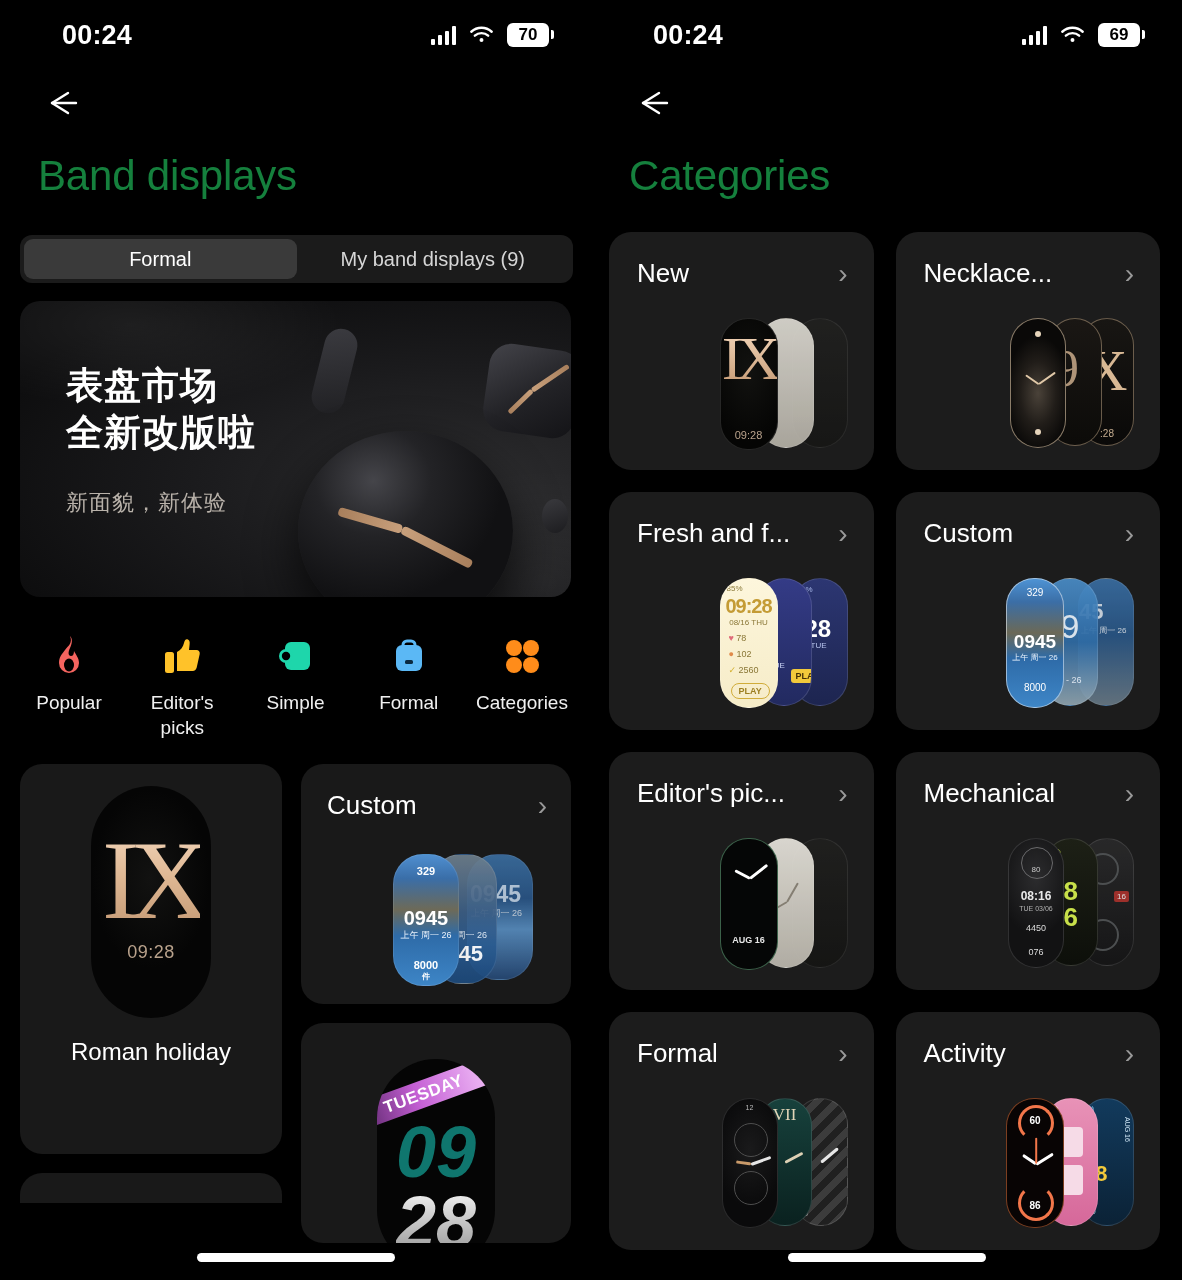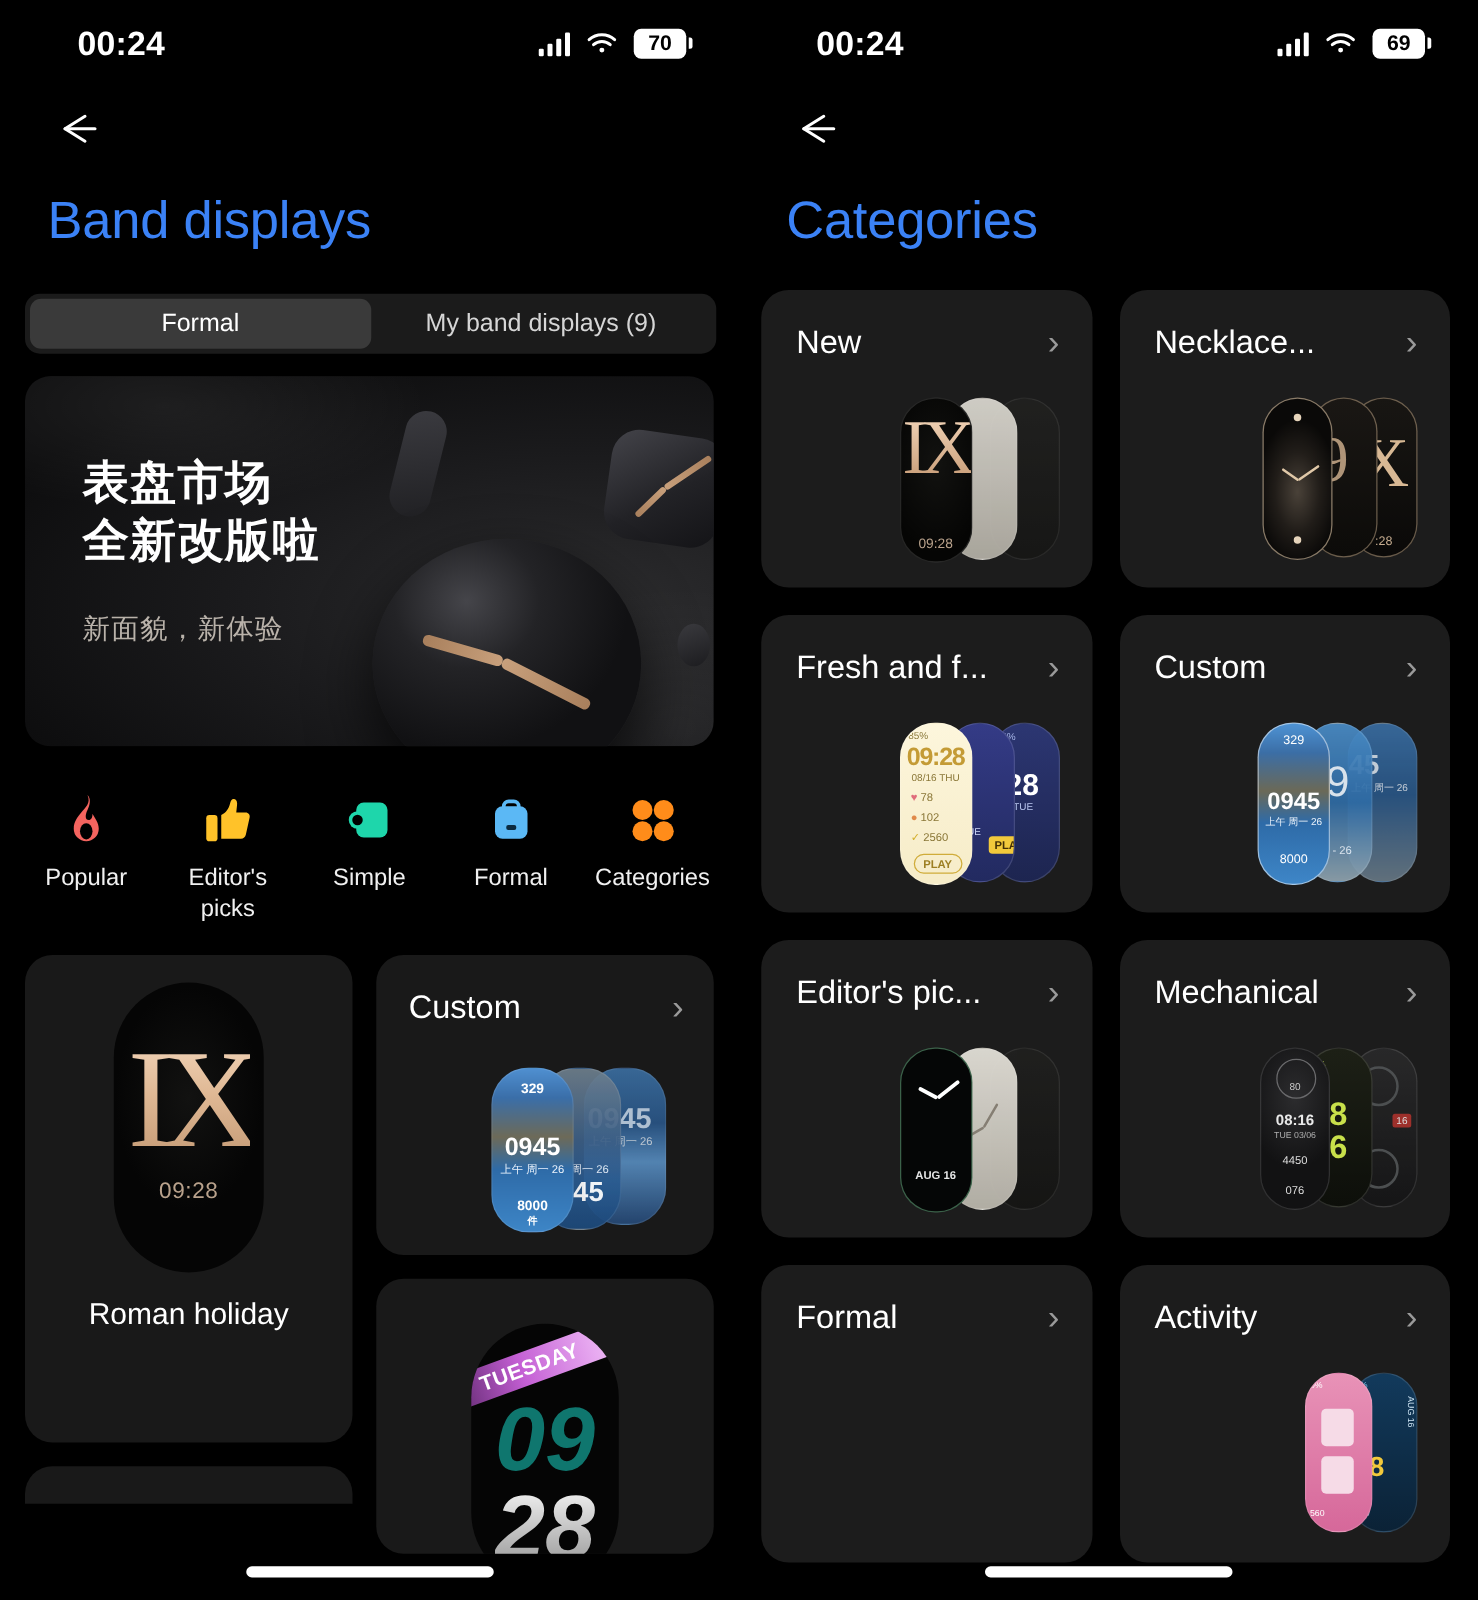--- a/index.html
+++ b/index.html
@@ -34,21 +34,21 @@
   }
   .batt::after {
     content: ""; position: absolute; right: -5px; top: 7px;
     width: 3.5px; height: 9px; background: #fff; border-radius: 0 2px 2px 0;
   }
 
   
   .navbar { height: 66px; display: flex; align-items: center; padding-left: 42px; }
   .back-arrow { width: 42px; height: 32px; cursor: pointer; }
   .page-title {
-    color: #3b82f6; font-size: 42px; font-weight: 400;
+    color: #15803d; font-size: 42px; font-weight: 400;
     padding: 16px 0 0 38px; letter-spacing: -0.2px;
   }
 
   
   .segmented {
     margin: 35px 18px 0 20px; height: 48px; background: #1b1b1b;
     border-radius: 12px; display: flex; padding: 4px; gap: 0;
   }
   .seg {
     flex: 1; display: flex; align-items: center; justify-content: center;
@@ -537,20 +537,38 @@
             <div style="position:absolute;left:0;right:0;bottom:10px;text-align:center;font-size:9px;color:#dcdcdc">076</div>
           </div>
         </div>
       </div>
 
       <div class="ccard">
         <div class="hdr">
           <div class="t">Formal</div>
           <div class="chev">›</div>
         </div>
+        <div class="cstack">
+          <div class="cpill" style="left:78px;width:54px;height:128px;background:repeating-linear-gradient(135deg,#3c3c3c 0 7px,#202020 7px 14px)">
+            <div class="hand" style="width:22px;height:2.5px;left:26px;top:62px;transform:rotate(-40deg);background:#e8e8e8"></div>
+            <div style="position:absolute;left:3px;bottom:8px;font-size:7px;color:#cfcfcf">0%</div>
+          </div>
+          <div class="cpill" style="left:42px;width:54px;height:128px;background:linear-gradient(180deg,#17413c,#0a211f)">
+            <div style="position:absolute;left:0;right:0;top:6px;text-align:center;font-family:'Liberation Serif',serif;font-size:17px;color:#e2d5b8">VII</div>
+            <div class="hand" style="width:20px;height:2.5px;left:26px;top:62px;transform:rotate(-28deg);background:#ddd0b4"></div>
+            <div style="position:absolute;left:3px;bottom:8px;font-size:7px;color:#b9cfcb">0%</div>
+          </div>
+          <div class="cpill" style="left:6px;width:56px;height:130px;background:radial-gradient(65% 45% at 50% 40%,#1a1a1b,#0a0a0b)">
+            <div style="position:absolute;left:0;right:0;top:5px;text-align:center;font-size:7px;color:#bdbdbd">12</div>
+            <div style="position:absolute;left:11px;top:24px;width:34px;height:34px;border:1px solid #4e4e4e;border-radius:50%"></div>
+            <div style="position:absolute;left:11px;top:72px;width:34px;height:34px;border:1px solid #4e4e4e;border-radius:50%"></div>
+            <div class="hand" style="width:21px;height:2.5px;left:28px;top:64px;transform:rotate(-20deg);background:#e6e6e6"></div>
+            <div class="hand" style="width:15px;height:2.5px;left:28px;top:64px;transform:rotate(188deg);background:#c99a6a"></div>
+          </div>
+        </div>
       </div>
 
       <div class="ccard">
         <div class="hdr">
           <div class="t">Activity</div>
           <div class="chev">›</div>
         </div>
         <div class="cstack">
           <div class="cpill" style="left:78px;width:54px;height:128px;background:linear-gradient(180deg,#123a5c,#0b2236)">
             <div style="position:absolute;left:3px;top:6px;font-size:7px;color:#7fc6ef">5%</div>
@@ -558,20 +576,29 @@
             <div style="position:absolute;left:2px;top:36px;font-size:22px;font-weight:bold;color:#cfe86b">9</div>
             <div style="position:absolute;left:2px;top:62px;font-size:22px;font-weight:bold;color:#f2c93b">28</div>
             <div style="position:absolute;left:3px;bottom:10px;font-size:7px;color:#b7d6ea">560</div>
           </div>
           <div class="cpill" style="left:42px;width:54px;height:128px;background:linear-gradient(180deg,#e892b7,#d6689a)">
             <div style="position:absolute;left:3px;top:6px;font-size:7px;color:#fff">0%</div>
             <div style="position:absolute;left:12px;top:28px;width:26px;height:30px;background:#f6dbe7;border-radius:4px"></div>
             <div style="position:absolute;left:12px;top:66px;width:26px;height:30px;background:#f6dbe7;border-radius:4px"></div>
             <div style="position:absolute;left:3px;bottom:10px;font-size:7px;color:#fff">560</div>
           </div>
+          <div class="cpill" style="left:4px;width:58px;height:130px;background:#080404;border-color:rgba(240,120,60,.5)">
+            <div style="position:absolute;left:11px;top:6px;width:36px;height:36px;border:3px solid #f2764a;border-radius:50%;border-bottom-color:transparent"></div>
+            <div style="position:absolute;left:0;right:0;top:16px;text-align:center;font-size:10px;font-weight:bold;color:#fff">60</div>
+            <div style="position:absolute;left:11px;bottom:6px;width:36px;height:36px;border:3px solid #f2764a;border-radius:50%;border-top-color:transparent"></div>
+            <div style="position:absolute;left:0;right:0;bottom:16px;text-align:center;font-size:10px;font-weight:bold;color:#fff">86</div>
+            <div class="hand" style="width:20px;height:2.5px;left:29px;top:64px;transform:rotate(-32deg);background:#fff"></div>
+            <div class="hand" style="width:16px;height:2.5px;left:29px;top:64px;transform:rotate(214deg);background:#fff"></div>
+            <div class="hand" style="width:26px;height:1.6px;left:29px;top:64px;transform:rotate(-90deg);background:#f2764a"></div>
+          </div>
         </div>
       </div>
 
     </div>
 
     <div class="home-ind"></div>
   </div>
 </div>
 
 </body></html>

